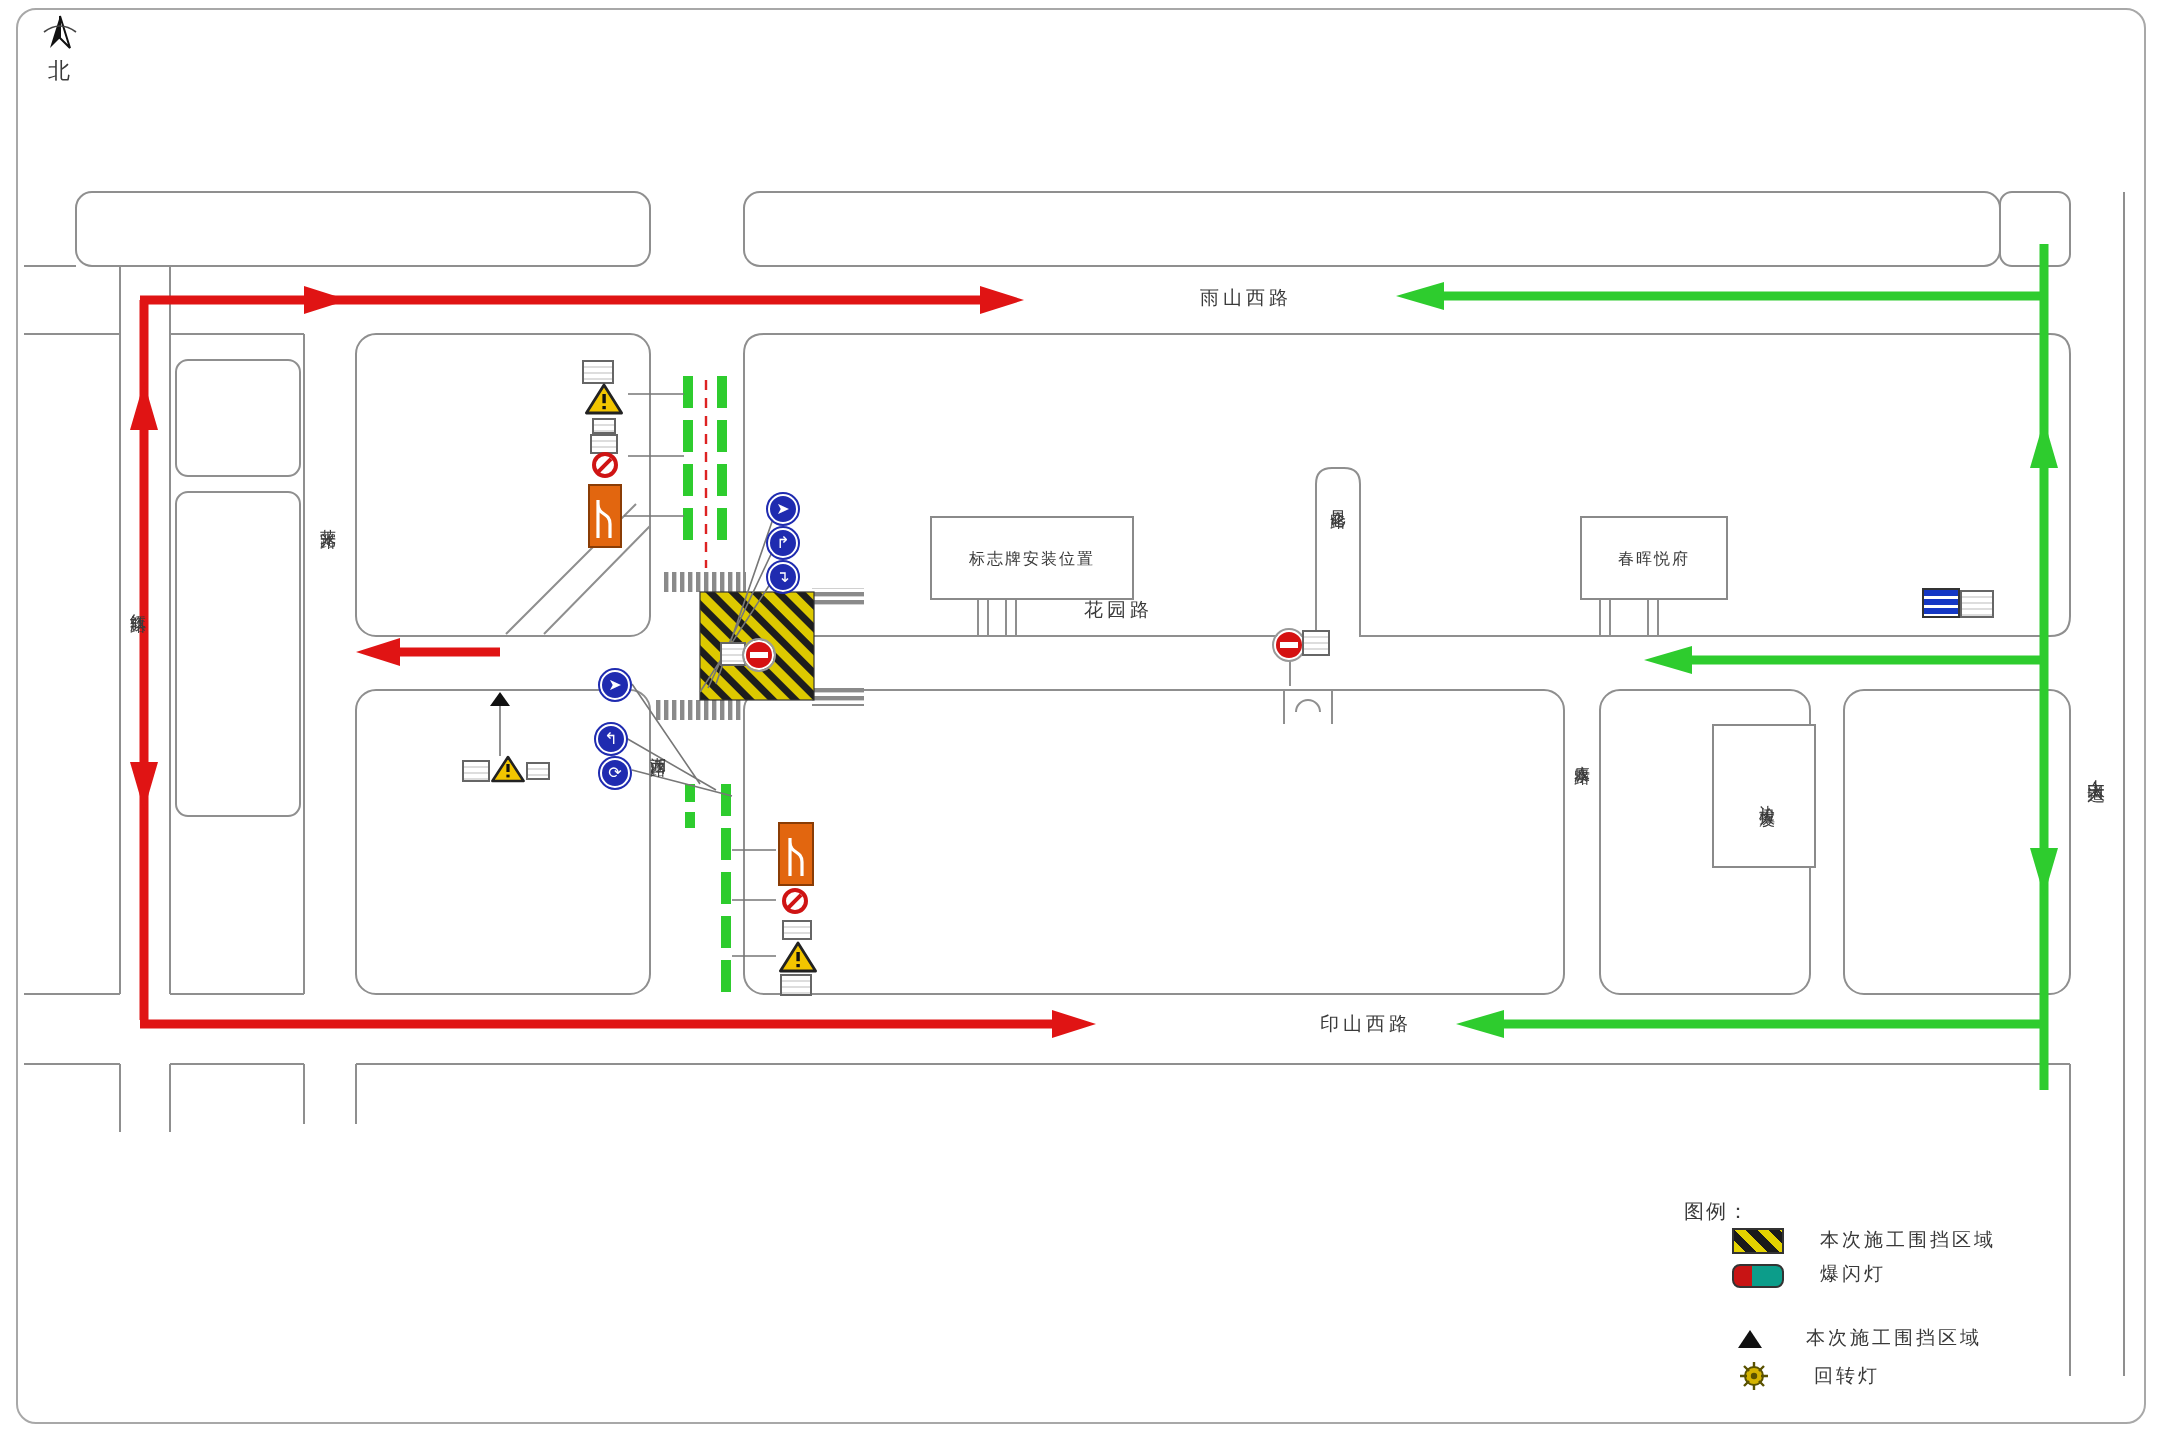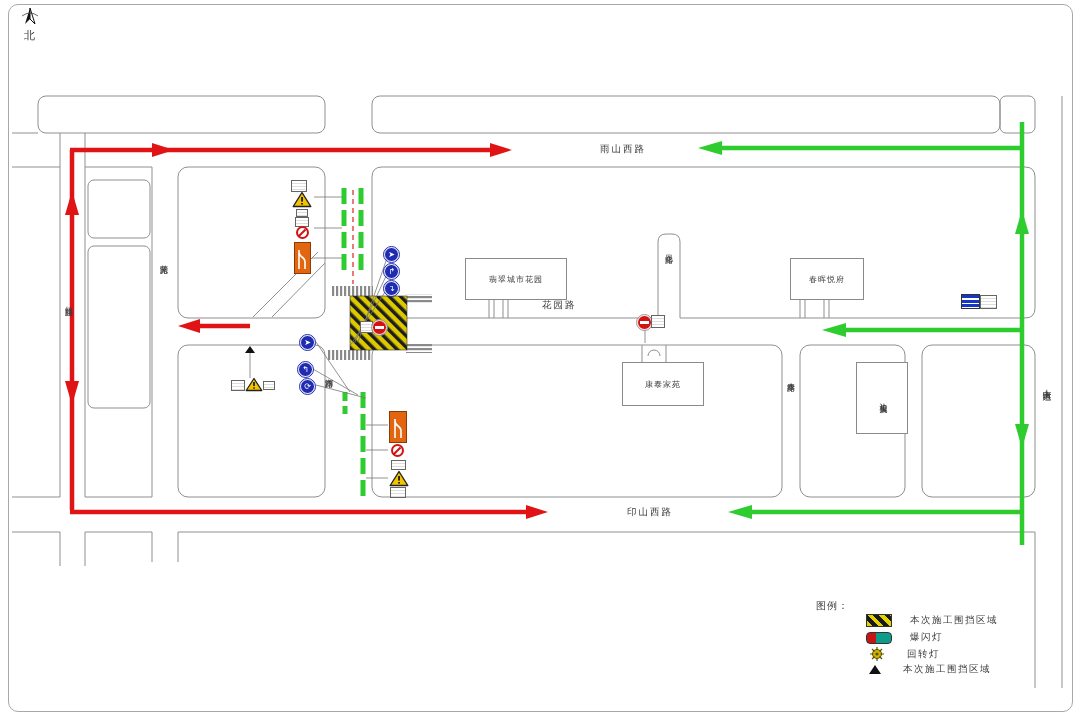--- a/index.html
+++ b/index.html
@@ -119,37 +119,34 @@
     <g>
       <polygon points="30,8 25,24 30,19" fill="#111"></polygon>
       <polygon points="30,8 35,24 30,19" fill="#fff" stroke="#111" stroke-width="1"></polygon>
       <path d="M22,16 Q30,10 38,16" fill="none" stroke="#444" stroke-width="0.8"></path>
     </g>
   </svg>
 
   <div class="lbl" style="left:24px;top:28px;font-size:11px;letter-spacing:0;">北</div>
 
   <div class="lbl" style="left:600px;top:143px;width:100px;">雨山西路</div>
-  <div class="lbl" style="left:600px;top:506px;width:100px;text-align:center;">印山西路</div>
+  <div class="lbl" style="left:633px;top:506px;width:100px;text-align:center;">印山西路</div>
   <div class="lbl" style="left:542px;top:299px;">花园路</div>
   <div class="lbl v small" style="left:62px;top:300px;">红旗路</div>
   <div class="lbl v small" style="left:157px;top:258px;">荣光路</div>
   <div class="lbl v small" style="left:322px;top:372px;">湖西路</div>
   <div class="lbl v small" style="left:662px;top:248px;">昆仑路</div>
   <div class="lbl v small" style="left:784px;top:376px;">康泰路</div>
   <div class="lbl v" style="left:1040px;top:382px;font-size:9px;">太白大道</div>
 
   <div class="bld" style="left:465px;top:258px;width:100px;height:40px;">
-    <span class="lbl">翡翠城市花园</span>
+    <span class="lbl">标志牌安装位置</span>
   </div>
   <div class="bld" style="left:790px;top:258px;width:72px;height:40px;text-align:right;">
     <span class="lbl">春晖悦府</span>
-  </div>
-  <div class="bld" style="left:622px;top:362px;width:80px;height:42px;">
-    <span class="lbl">康泰家苑</span>
   </div>
   <div class="bld" style="left:856px;top:362px;width:50px;height:70px;">
     <span class="lbl v" style="font-size:8px;">边检大厦</span>
   </div>
 
   <div class="plate" style="left:291px;top:180px;width:14px;height:10px;"></div>
   <svg class="layer" style="left:292px;top:191px;" width="20" height="17">
     <polygon points="10,1.5 18.8,15.5 1.2,15.5" fill="#f2c500" stroke="#222" stroke-width="1.4" stroke-linejoin="round"></polygon>
     <rect x="9.2" y="6" width="1.7" height="4.6" fill="#111"></rect>
       <rect x="9.2" y="12" width="1.7" height="1.6" fill="#111"></rect>
@@ -196,30 +193,30 @@
       <rect x="8.2" y="10.3" width="1.6" height="1.4" fill="#111"></rect>
   </svg>
   <div class="plate" style="left:263px;top:381px;width:10px;height:7px;"></div>
 
   <div class="noentry" style="left:637px;top:315px;"></div>
   <div class="plate" style="left:651px;top:315px;width:12px;height:11px;"></div>
 
   <div class="guide" style="left:961px;top:294px;width:17px;height:13px;"></div>
   <div class="plate" style="left:980px;top:295px;width:15px;height:12px;"></div>
 
-  <div class="lbl" style="left:816px;top:599px;font-size:10px;letter-spacing:1px;">图例：</div>
+  <div class="lbl" style="left:842px;top:599px;font-size:10px;letter-spacing:1px;">图例：</div>
   <div class="legend-row" style="left:866px;top:614px;">
     <span class="hatch-sw"></span>
     <span class="legend-lbl">本次施工围挡区域</span>
   </div>
   <div class="legend-row" style="left:866px;top:631px;font-family:Liberation Serif, serif;">
     <span class="strobe-sw"></span>
     <span class="legend-lbl">爆闪灯</span>
   </div>
-  <div class="legend-row" style="left:868px;top:646px;">
+  <div class="legend-row" style="left:868px;top:680px;">
     <svg width="18" height="16">
       <circle cx="9" cy="8" r="4.5" fill="#d4b300" stroke="#5a5200" stroke-width="1"></circle>
       <path d="M9,1 V4 M9,12 V15 M2,8 H5.5 M12.5,8 H16 M4,3 L6.5,5.5 M14,3 L11.5,5.5 M4,13 L6.5,10.5 M14,13 L11.5,10.5" stroke="#5a5200" stroke-width="1.2"></path>
       <circle cx="9" cy="8" r="1.6" fill="#5a5200"></circle>
     </svg>
     <span class="legend-lbl" style="margin-left:17px;">回转灯</span>
   </div>
   <div class="legend-row" style="left:869px;top:663px;">
     <span class="mark-tri" style="position:static;border-left-width:6px;border-right-width:6px;border-bottom-width:9px;"></span>
     <span class="legend-lbl" style="margin-left:18px;">本次施工围挡区域</span>

